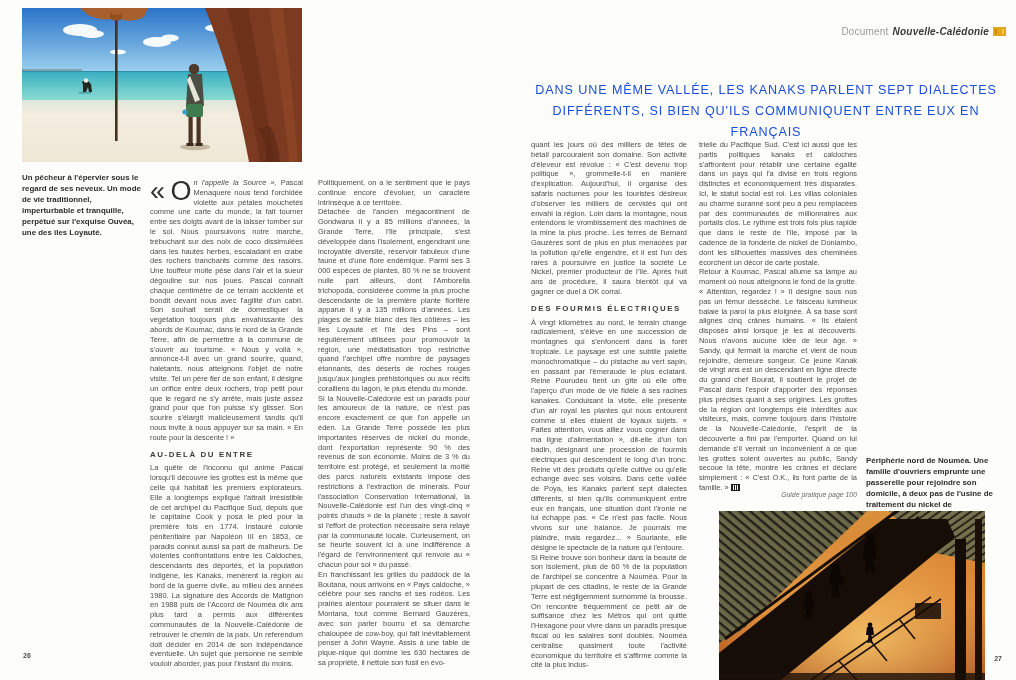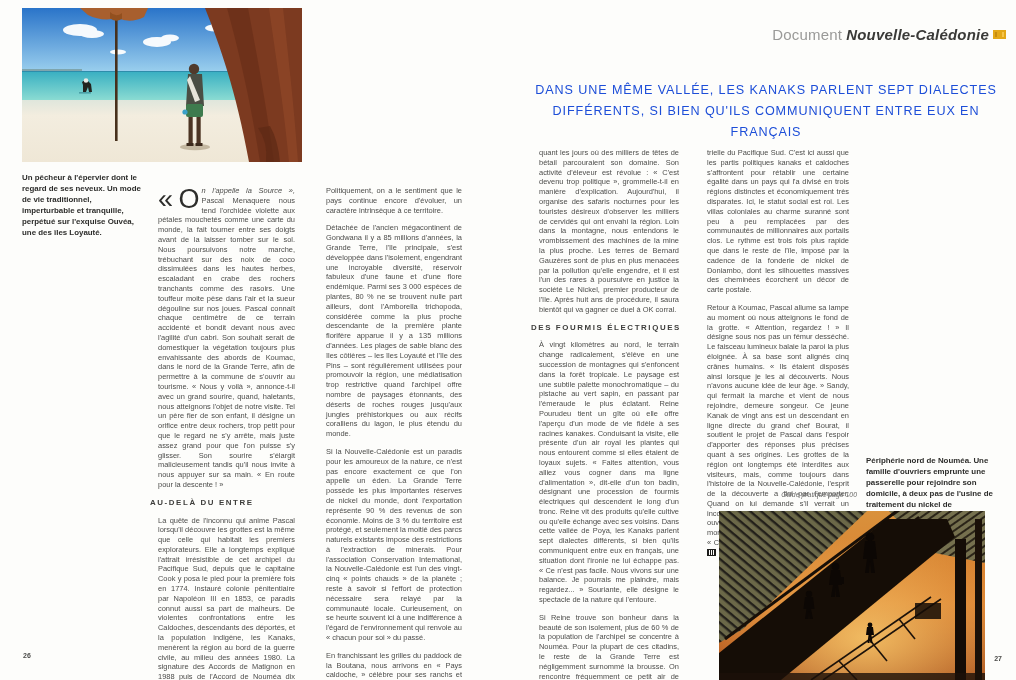--- a/index.html
+++ b/index.html
@@ -1,20 +1,20 @@
 <!DOCTYPE html>
 <html><head>
 <meta charset="utf-8">
 <style>
   html,body{margin:0;padding:0;}
   body{font-family:"Liberation Sans",sans-serif;background:#e8e8e6;}
   #spread{position:relative;width:1016px;height:680px;background:#fdfdfb;overflow:hidden;margin:0 auto;}
 
   
-  .doc-header{position:absolute;top:26px;right:10px;font-size:15px;letter-spacing:.2px;display:flex;align-items:center;gap:4px;}
+  .doc-header{position:absolute;top:26px;right:10px;font-size:10px;letter-spacing:.2px;display:flex;align-items:center;gap:4px;}
   .doc-header .kicker{color:#9a9a98;}
   .doc-header .title{color:#3a3a38;font-weight:bold;font-style:italic;}
   .badge-icon{display:inline-block;width:13px;height:9px;background:#e3a819;position:relative;}
   .badge-icon:after{content:"";position:absolute;left:2px;top:2px;right:2px;bottom:2px;border-left:2px solid #c78c0e;border-right:2px solid #f6c54a;}
 
   
   .pull-quote{position:absolute;left:520px;top:80px;width:492px;text-align:center;
     color:#1d4ed8;font-size:12.6px;line-height:21px;letter-spacing:.9px;font-weight:normal;}
 
   
@@ -23,21 +23,21 @@
   #photo-factory{left:719px;top:511px;width:266px;height:169px;}
   .photo svg{display:block;}
 
   
   .caption{position:absolute;font-size:7.9px;line-height:11px;font-weight:bold;color:#2d2d2b;}
   #caption-beach{left:22px;top:172px;width:124px;}
   #caption-factory{left:866px;top:455px;width:128px;}
 
   
   .col{position:absolute;text-align:justify;font-size:7.45px;line-height:9.8px;color:#4d4d4b;}
-  .col p{margin:8px;}
+  .col p{margin:0;}
   #col-1{left:150px;top:178px;width:153px;}
   #col-2{left:318px;top:178px;width:152px;}
   #col-3{left:531px;top:140px;width:156px;}
   #col-4{left:699px;top:140px;width:158px;}
   .dropcap{float:left;font-size:27px;line-height:25px;padding:1px 3px 0 0;color:#2e2e2c;letter-spacing:-1px;}
   .section-head{display:block;font-size:7.9px;font-weight:bold;letter-spacing:1.6px;color:#3d3d3b;margin:7px 0 4px;}
   .end-icon{display:inline-block;width:9px;height:7px;background:#1c1c1a;vertical-align:-1px;position:relative;}
   .end-icon:after{content:"";position:absolute;left:2px;top:1px;width:1px;bottom:1px;background:#fdfdfb;box-shadow:2px 0 0 #fdfdfb,4px 0 0 #fdfdfb;}
   .guide-note{position:absolute;left:699px;top:491px;width:158px;text-align:right;
     font-size:6.9px;font-style:italic;color:#6b6b69;}
@@ -115,21 +115,21 @@
         <circle cx="163" cy="104" r="2.6" fill="#3aa0c8"></circle>
       </g>
 
       <path d="M183,0 C198,38 214,82 227,154 L280,154 L280,0 Z" fill="#7c3a20"></path>
       <path d="M205,0 C216,40 228,90 238,154 L252,154 C244,95 234,42 226,0 Z" fill="#6a2f18" opacity="0.75"></path>
       <path d="M247,0 C254,50 262,100 267,154 L276,154 C272,98 266,46 261,0 Z" fill="#8d4627" opacity="0.8"></path>
       <path d="M236,120 q10,14 8,34 l14,0 q-2,-22 -10,-36 z" fill="#5d2a15" opacity="0.7"></path>
     </svg>
   </div>
 
-  <div class="caption" id="caption-beach">Un pêcheur à l'épervier dont le regard de ses neveux. Un mode de vie traditionnel, imperturbable et tranquille, perpétué sur l'exquise Ouvéa, une des îles Loyauté.</div>
+  <div class="caption" id="caption-beach">Un pêcheur à l'épervier sous le regard de ses neveux. Un mode de vie traditionnel, imperturbable et tranquille, perpétué sur l'exquise Ouvéa, une des îles Loyauté.</div>
 
   <div class="pull-quote">DANS UNE MÊME VALLÉE, LES KANAKS PARLENT SEPT DIALECTES DIFFÉRENTS, SI BIEN QU'ILS COMMUNIQUENT ENTRE EUX EN FRANÇAIS</div>
 
   <div class="col" id="col-1">
     <p><span class="dropcap">« O</span><i>n l'appelle la Source »,</i><span> Pascal Menaquere nous tend l'orchidée violette aux pétales mouchetés comme une carte du monde, la fait tourner entre ses doigts avant de la laisser tomber sur le sol. Nous poursuivons notre marche, trébuchant sur des noix de coco dissimulées dans les hautes herbes, escaladant en crabe des rochers tranchants comme des rasoirs. Une touffeur moite pèse dans l'air et la sueur dégouline sur nos joues. Pascal connaît chaque centimètre de ce terrain accidenté et bondit devant nous avec l'agilité d'un cabri. Son souhait serait de domestiquer la végétation toujours plus envahissante des abords de Koumac, dans le nord de la Grande Terre, afin de permettre à la commune de s'ouvrir au tourisme. « Nous y voilà », annonce-t-il avec un grand sourire, quand, haletants, nous atteignons l'objet de notre visite. Tel un père fier de son enfant, il désigne un orifice entre deux rochers, trop petit pour que le regard ne s'y arrête, mais juste assez grand pour que l'on puisse s'y glisser. Son sourire s'élargit malicieusement tandis qu'il nous invite à nous appuyer sur sa main. « En route pour la descente ! »</span></p>
     <span class="section-head">AU-DELÀ DU ENTRE</span>
     <p>La quête de l'inconnu qui anime Pascal lorsqu'il découvre les grottes est la même que celle qui habitait les premiers explorateurs. Elle a longtemps expliqué l'attrait irrésistible de cet archipel du Pacifique Sud, depuis que le capitaine Cook y posa le pied pour la première fois en 1774. Instauré colonie pénitentiaire par Napoléon III en 1853, ce paradis connut aussi sa part de malheurs. De violentes confrontations entre les Caldoches, descendants des déportés, et la population indigène, les Kanaks, menèrent la région au bord de la guerre civile, au milieu des années 1980. La signature des Accords de Matignon en 1988 puis de l'Accord de Nouméa dix ans plus tard a permis aux différentes communautés de la Nouvelle-Calédonie de retrouver le chemin de la paix. Un referendum doit décider en 2014 de son indépendance éventuelle. Un sujet que personne ne semble vouloir aborder, pas pour l'instant du moins.</p>
   </div>
 
   <div class="col" id="col-2">

